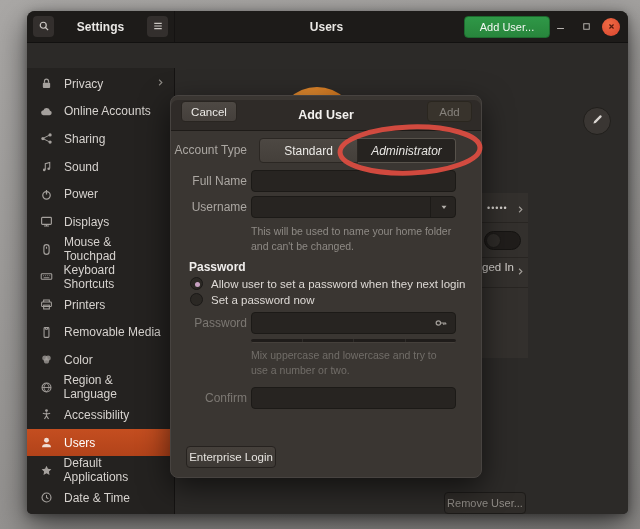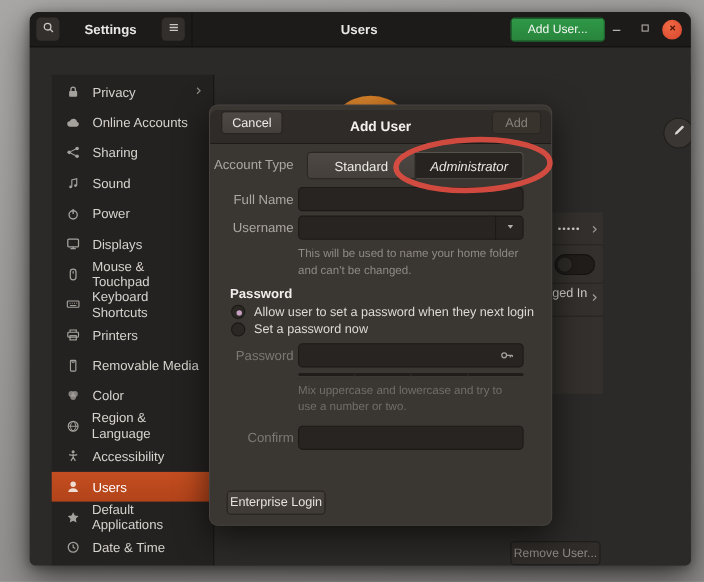--- a/index.html
+++ b/index.html
@@ -20,21 +20,21 @@
             background:#332f2d; color:#ccc8c4; display:flex; align-items:center; justify-content:center; }
   .tb-btn svg { width:12px; height:12px; }
   .add-user-btn { position:absolute; right:78px; top:5px; width:86px; height:22px; border-radius:4px;
             background:linear-gradient(#2f9847,#28853c); border:1px solid #1d6a2e; color:#f3f7f3;
             font-size:11px; display:flex; align-items:center; justify-content:center; }
   .win-ctl { position:absolute; top:7px; width:18px; height:18px; display:flex; align-items:center;
              justify-content:center; color:#b7b3af; }
   .win-ctl svg { width:11px; height:11px; }
   .win-close { border-radius:50%; background:radial-gradient(circle at 38% 32%,#ef6a43,#d8442e); color:#55190e; }
   
-  .win-body { flex:1; display:flex; min-height:0;margin-left:20px; }
+  .win-body { flex:1; display:flex; min-height:0; }
   .sidebar { width:148px; flex:none; background:#242220; border-right:1px solid #151312;
              padding-top:2px; position:relative; }
   .side-item { height:27.6px; display:flex; align-items:center; padding:0 8px 0 13px;
                color:#d6d2ce; font-size:12px; }
   .side-item .icon { width:15px; margin-right:9px; color:#a5a19d; display:flex; align-items:center; }
   .side-item .icon svg { width:13px; height:13px; }
   .side-item.selected { background:linear-gradient(#c44e20,#b2431a); color:#ffffff; }
   .side-item.selected .icon { color:#f0ddd4; }
   .side-chevron { margin-left:auto; color:#8d8984; }
   .side-chevron svg { width:11px; height:11px; }

